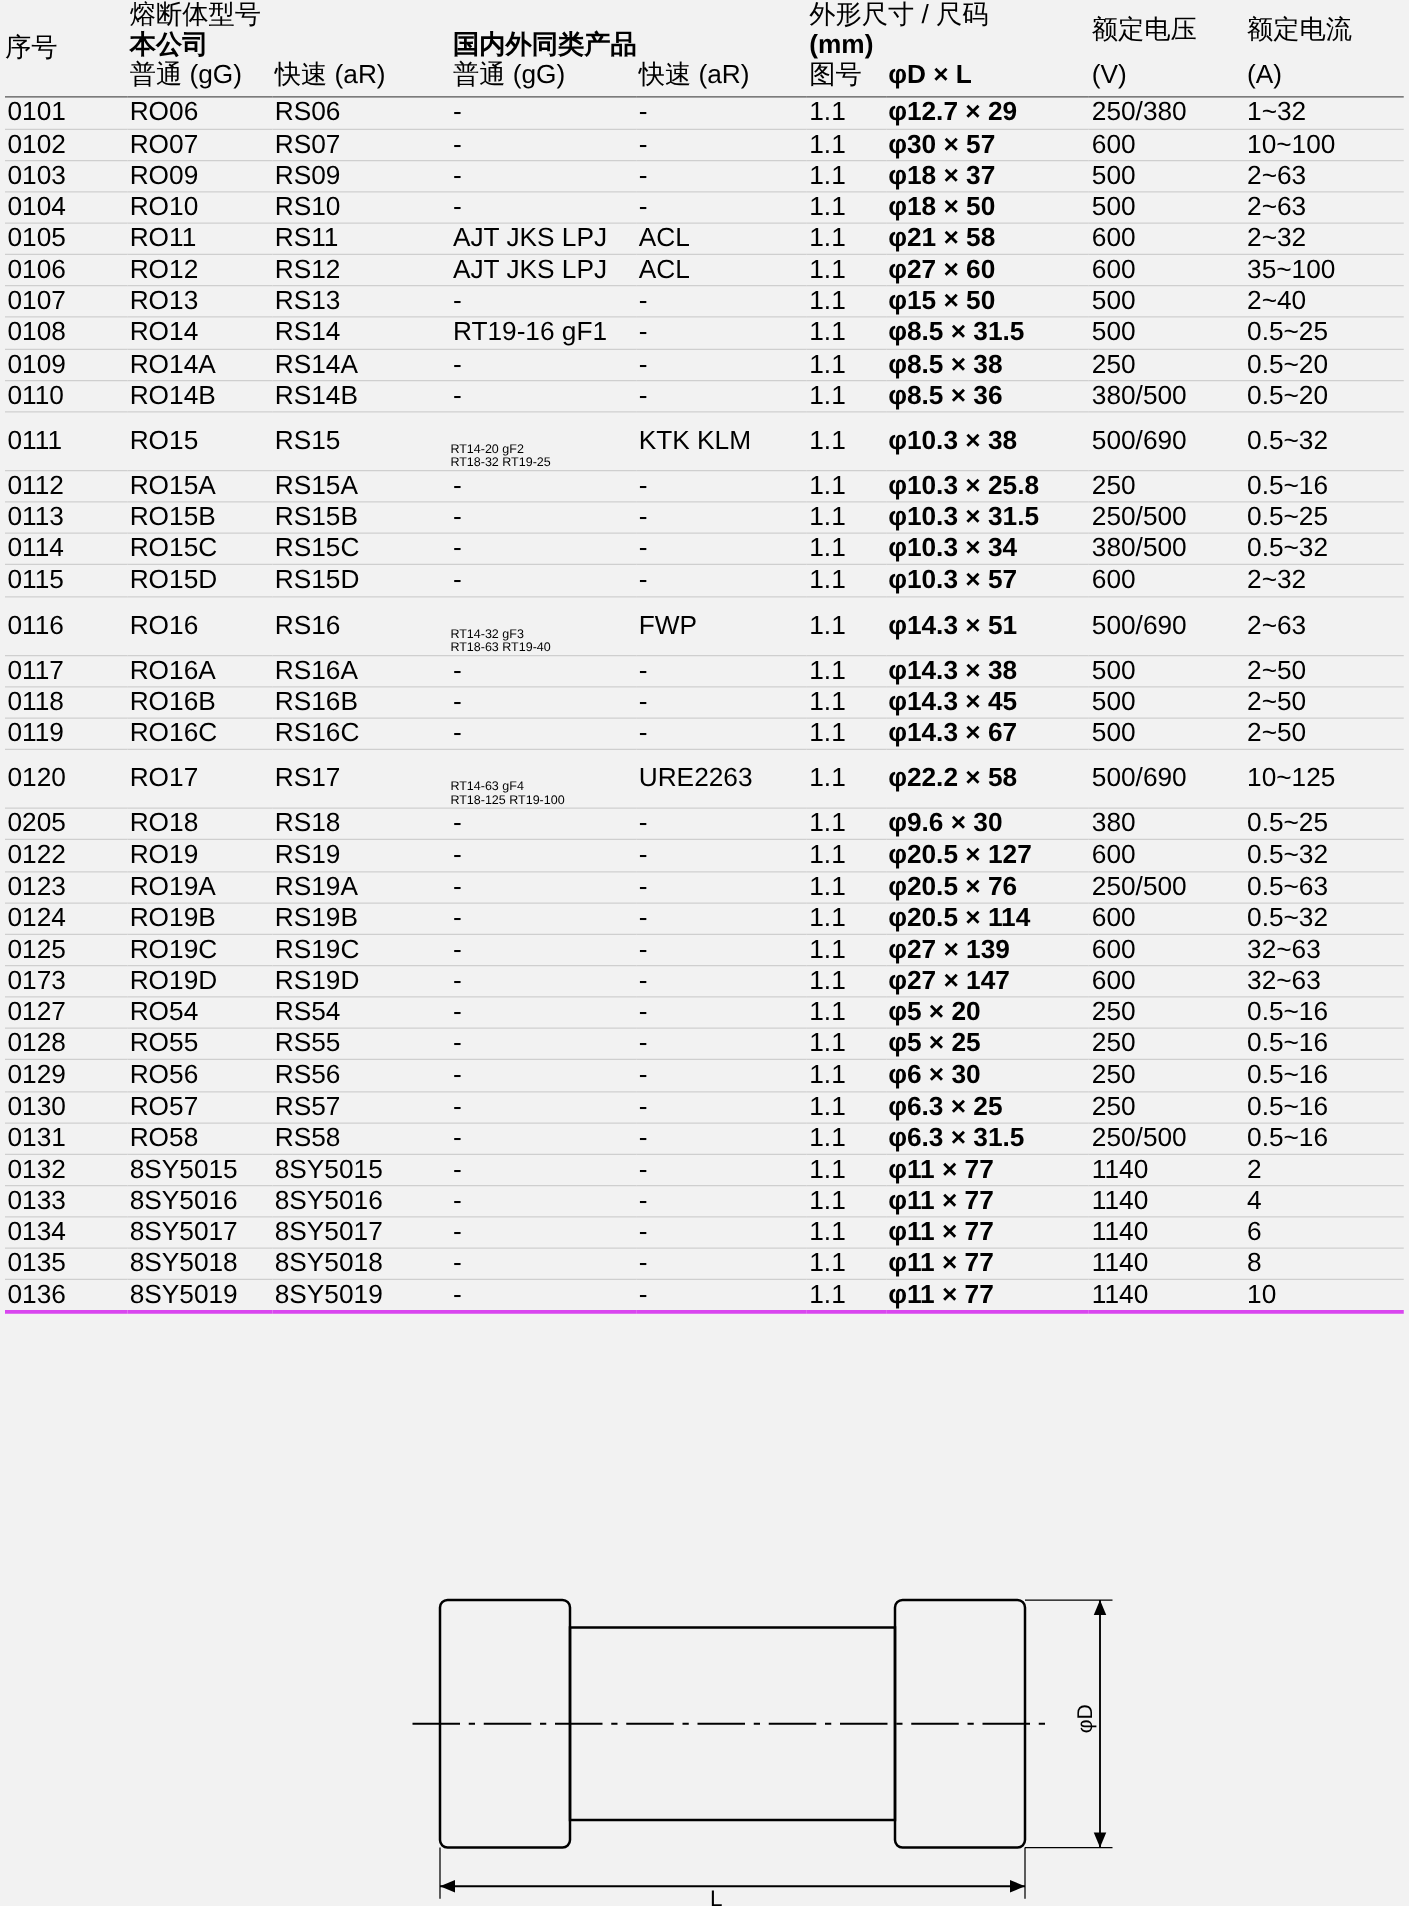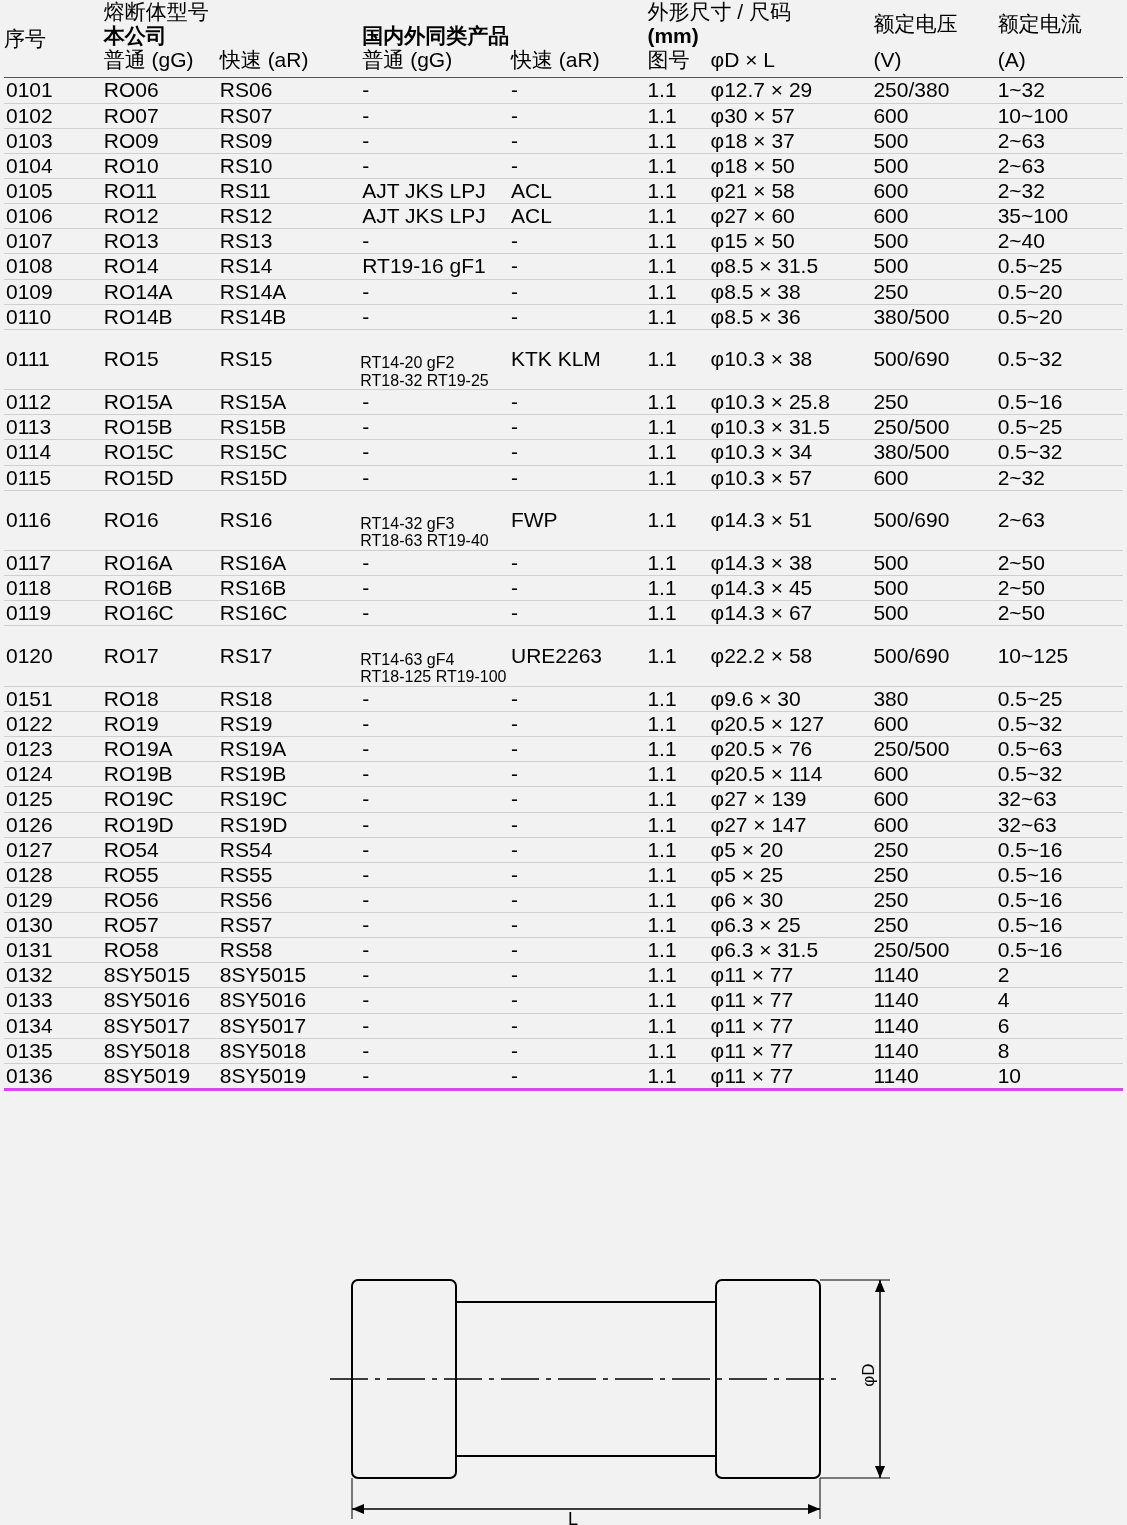--- a/index.html
+++ b/index.html
@@ -54,26 +54,27 @@
   .colH     { width: 125px; }
 
   tbody tr td {
     padding: 4px 0 4px 0;
     border-bottom: 1px solid #cfcfcf;
   }
   tbody tr:last-child td { border-bottom: 3px solid #d946ef; }
 
   .cell-inner { padding-left: 2px; }
   .small2 {
-    font-size: 16px;
+    font-size: 10px;
     line-height: 1.1;
     display: block;
   }
   .phi-cell {
     white-space: nowrap;
+    font-weight: bold;
   }
   .merge-under {
     border-bottom: 1px solid #555 !important;
   }
 
   
   .diagram-wrap {
     position: absolute;
     left: 0;
     top: 1272px;
@@ -368,21 +369,21 @@
           <td><span class="cell-inner">RO17</span></td>
           <td><span class="cell-inner">RS17</span></td>
           <td><span class="cell-inner"><span class="small2">RT14-63 gF4</span><span class="small2">RT18-125 RT19-100</span></span></td>
           <td><span class="cell-inner">URE2263</span></td>
           <td><span class="cell-inner">1.1</span></td>
           <td><span class="cell-inner phi-cell">φ22.2 × 58</span></td>
           <td><span class="cell-inner">500/690</span></td>
           <td><span class="cell-inner">10~125</span></td>
         </tr>
         <tr>
-          <td><span class="cell-inner">0151</span></td>
+          <td><span class="cell-inner">0205</span></td>
           <td><span class="cell-inner">RO18</span></td>
           <td><span class="cell-inner">RS18</span></td>
           <td><span class="cell-inner">-</span></td>
           <td><span class="cell-inner">-</span></td>
           <td><span class="cell-inner">1.1</span></td>
           <td><span class="cell-inner phi-cell">φ9.6 × 30</span></td>
           <td><span class="cell-inner">380</span></td>
           <td><span class="cell-inner">0.5~25</span></td>
         </tr>
         <tr>
@@ -423,21 +424,21 @@
           <td><span class="cell-inner">RO19C</span></td>
           <td><span class="cell-inner">RS19C</span></td>
           <td><span class="cell-inner">-</span></td>
           <td><span class="cell-inner">-</span></td>
           <td><span class="cell-inner">1.1</span></td>
           <td><span class="cell-inner phi-cell">φ27 × 139</span></td>
           <td><span class="cell-inner">600</span></td>
           <td><span class="cell-inner">32~63</span></td>
         </tr>
         <tr>
-          <td><span class="cell-inner">0126</span></td>
+          <td><span class="cell-inner">0173</span></td>
           <td><span class="cell-inner">RO19D</span></td>
           <td><span class="cell-inner">RS19D</span></td>
           <td><span class="cell-inner">-</span></td>
           <td><span class="cell-inner">-</span></td>
           <td><span class="cell-inner">1.1</span></td>
           <td><span class="cell-inner phi-cell">φ27 × 147</span></td>
           <td><span class="cell-inner">600</span></td>
           <td><span class="cell-inner">32~63</span></td>
         </tr>
         <tr>

